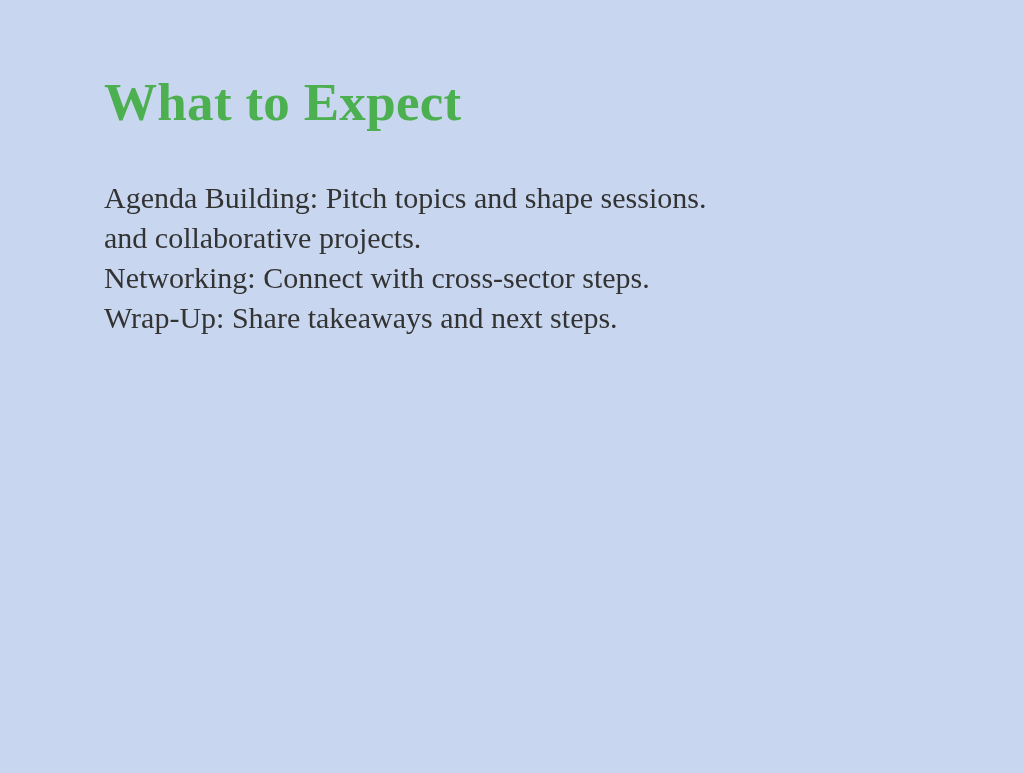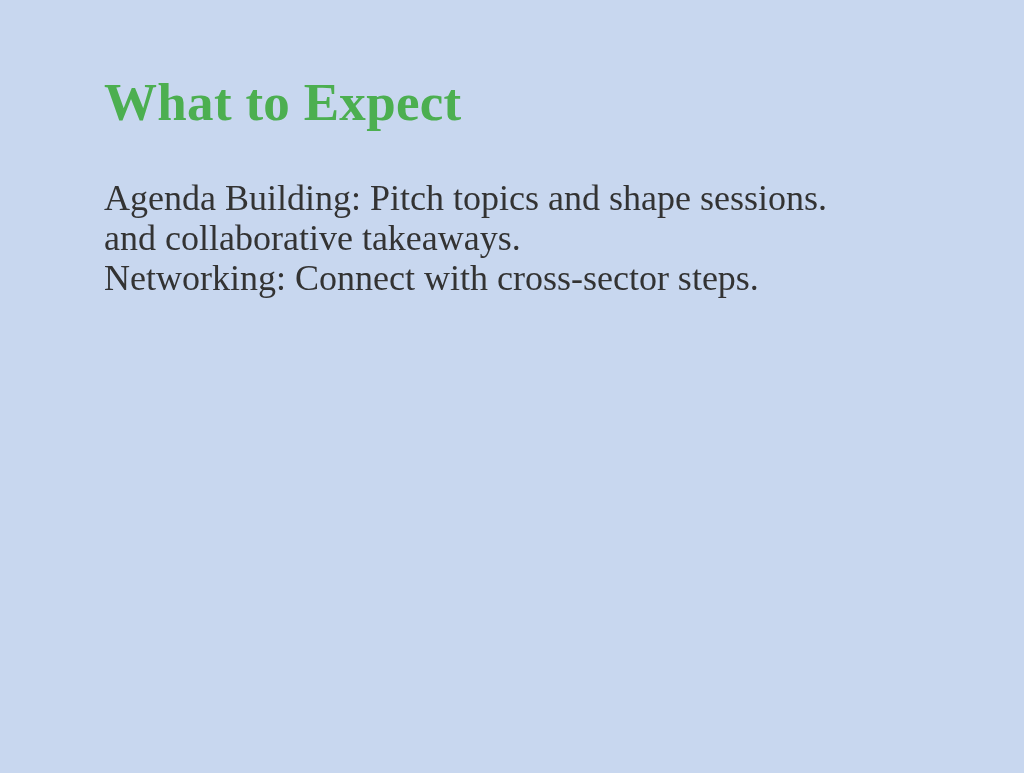--- a/index.html
+++ b/index.html
@@ -34,34 +34,35 @@
     white-space: nowrap;
   }
   .slide-body {
     position: absolute;
     left: 104px;
     top: 178px;
     width: 800px;
   }
   .body-line {
     font-family: "Liberation Serif", serif;
-    font-size: 36px;
+    font-size: 30px;
     color: #333333;
     line-height: 40px;
     margin: 0;
     padding: 0;
     white-space: pre-wrap;
   }
 </style>
 </head>
 <body>
 
 <div class="slide">
 
   <h1 class="slide-title">What to Expect</h1>
 
   <div class="slide-body">
     <p class="body-line">Agenda Building: Pitch topics and shape sessions.</p>
-    <p class="body-line">and collaborative takeaways.</p>
+    <p class="body-line">and collaborative projects.</p>
     <p class="body-line">Networking: Connect with cross-sector steps.</p>
+    <p class="body-line">Wrap-Up: Share takeaways and next steps.</p>
   </div>
 
 </div>
 
 </body></html>

